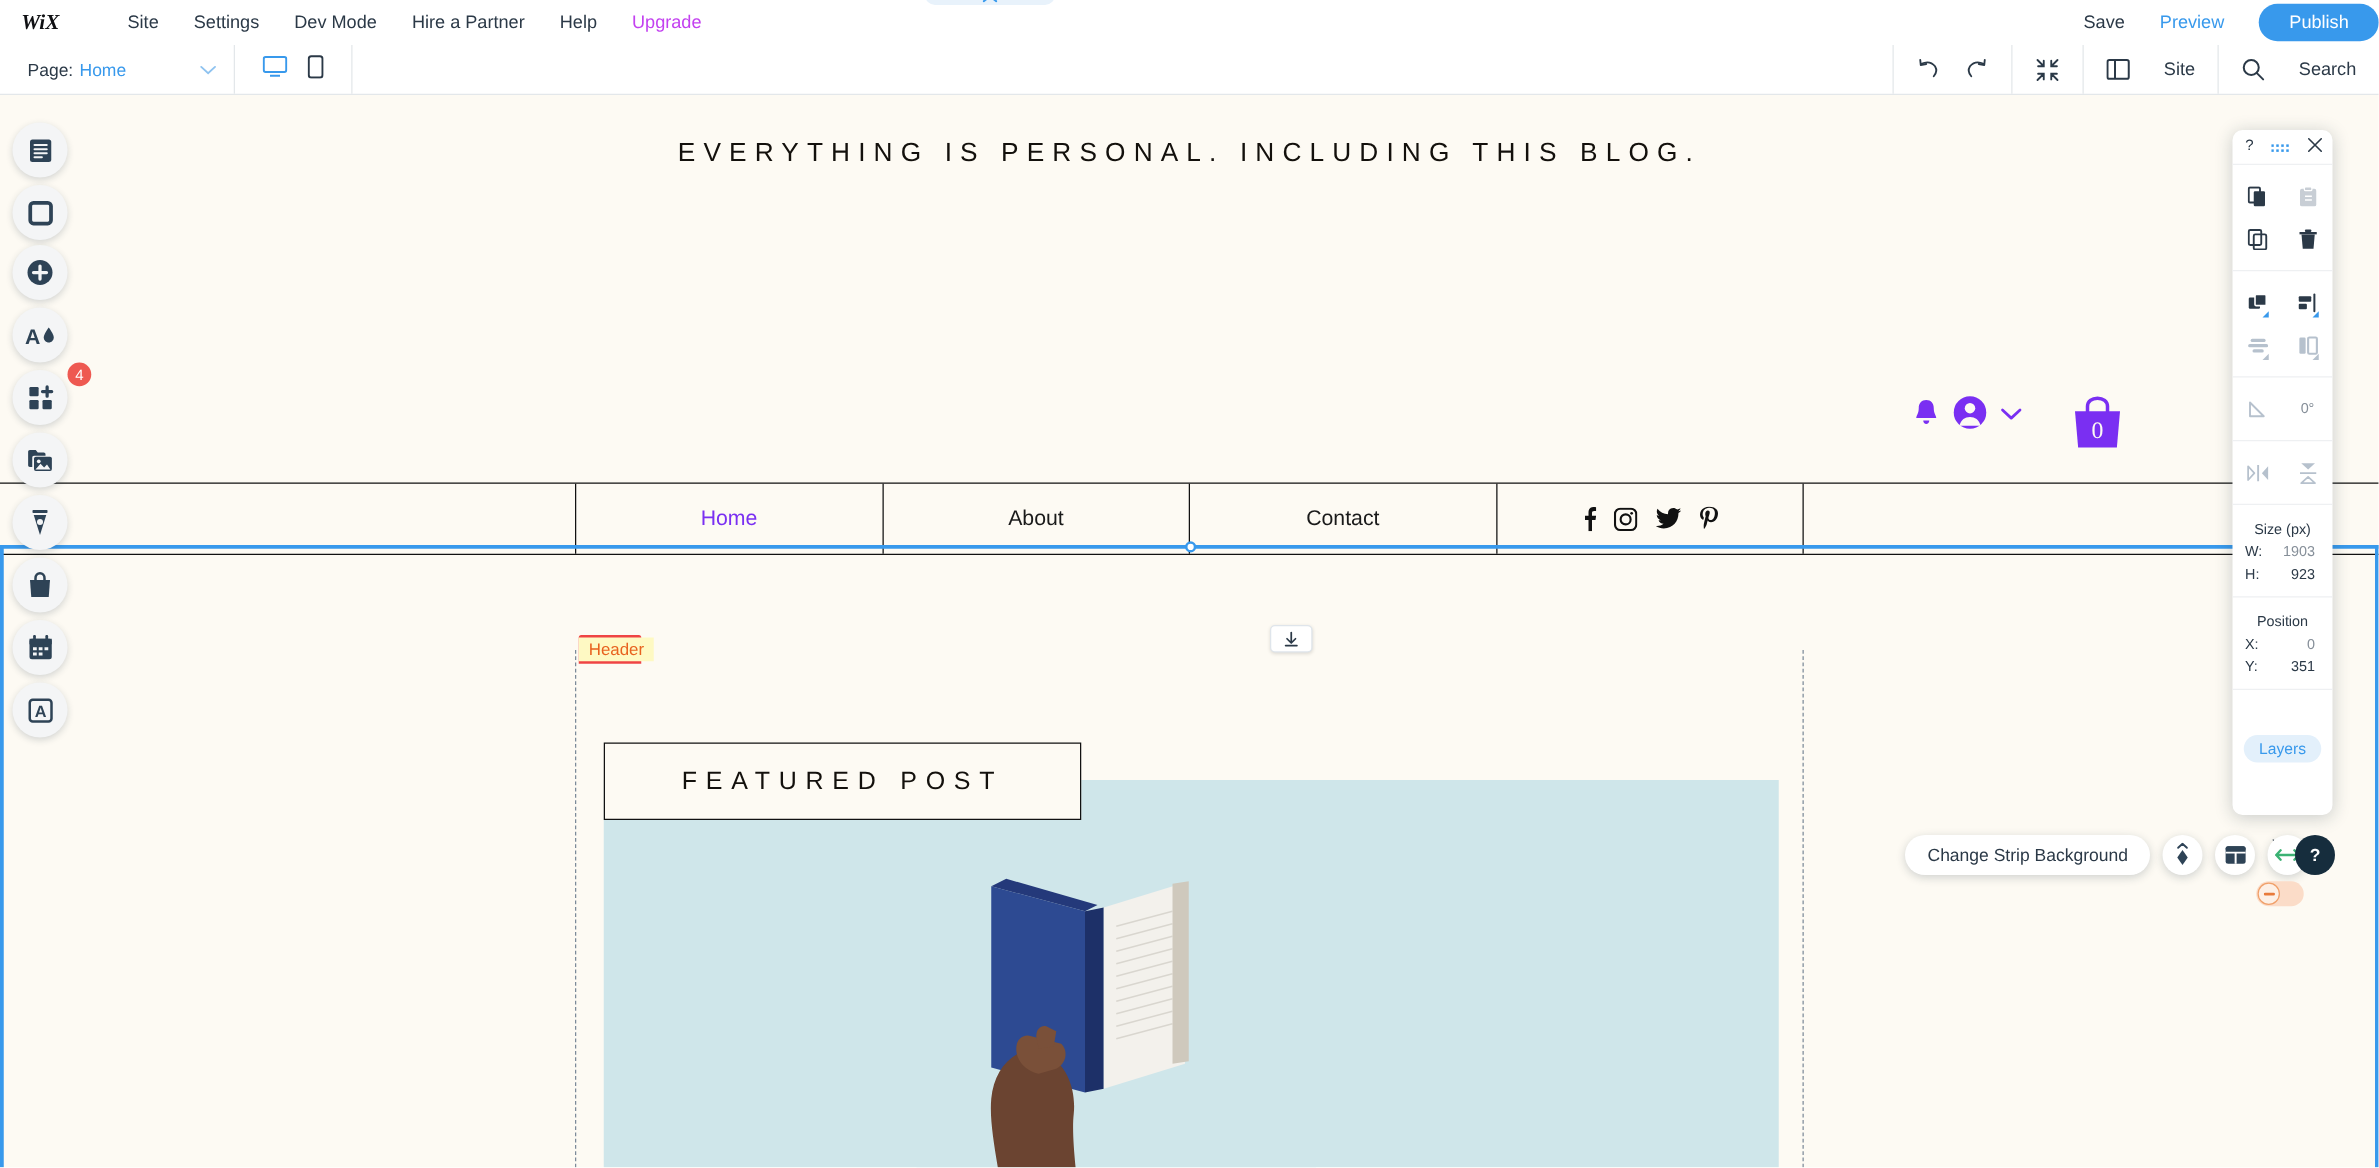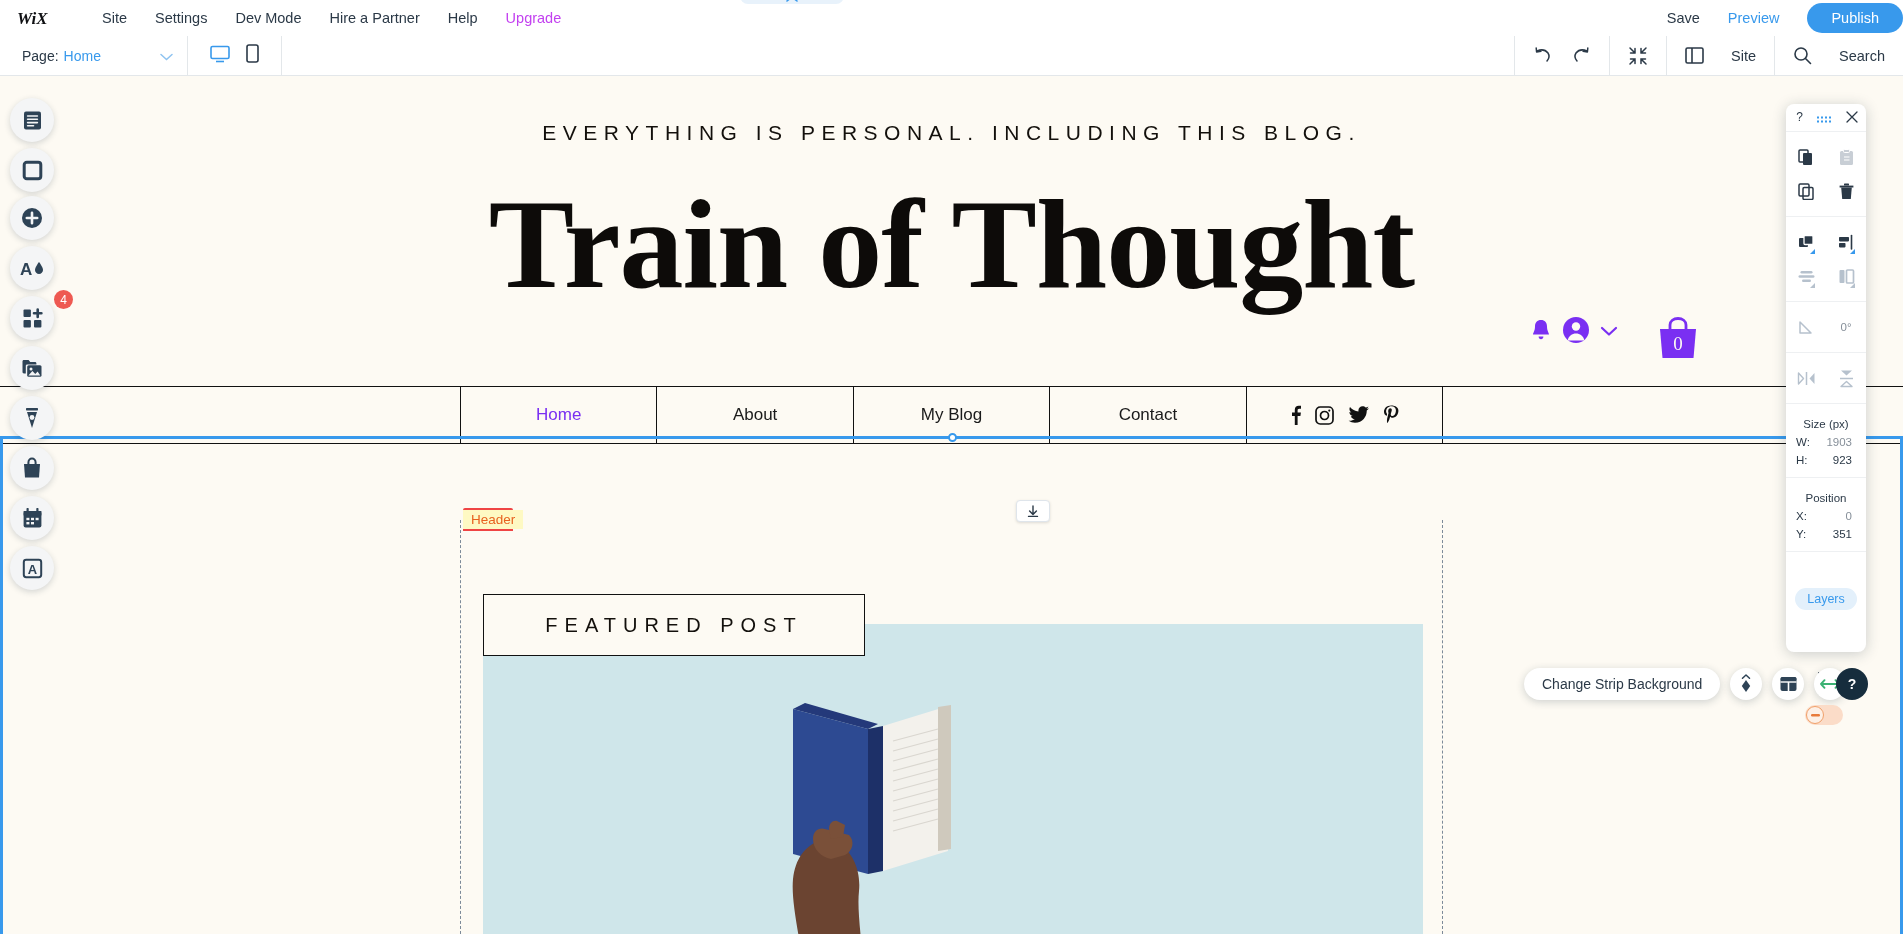--- a/index.html
+++ b/index.html
@@ -76,21 +76,21 @@
   .t2label { font-size: 14.5px; color: #2b3947; margin-left: 9px; }
   .t2btn { display: flex; align-items: center; }
 
   
   #canvas {
     position: absolute; left: 0; top: 76px; width: 1903px; height: 858px;
     background: #fdfaf3; overflow: hidden;
   }
   
   #hero-kicker {
-    position: absolute; left: 0; top: 45px; width: 1903px; text-align: center;
+    position: absolute; left: 0; top: 35px; width: 1903px; text-align: center;
     font-family: "Liberation Sans", sans-serif;
     font-size: 21px; letter-spacing: 6.5px; color: #13100c;
   }
   #hero-title {
     position: absolute; left: 0; top: 95px; width: 1903px; text-align: center;
     font-family: "Liberation Serif", serif;
     font-size: 128px; font-weight: 700; color: #0d0b09; line-height: 1.15;
     letter-spacing: -1px;
   }
   
@@ -373,21 +373,20 @@
         </svg>
       </span>
       <span class="t2label">Search</span>
     </div>
   </div>
 </div>
 
 <div id="canvas">
 
   <div id="hero-kicker">EVERYTHING IS PERSONAL. INCLUDING THIS BLOG.</div>
-  <div id="hero-title">Train of Thought</div>
 
   <div id="member-bar">
     <span>
       <svg width="22" height="24" viewBox="0 0 22 24">
         <path d="M11 2 C7.2 2 5 4.6 5 8.4 C5 13 3 14.6 3 16.4 L19 16.4 C19 14.6 17 13 17 8.4 C17 4.6 14.8 2 11 2 Z" fill="#7a2ff2"></path>
         <path d="M8.6 18.4 C8.6 20.1 9.7 21.2 11 21.2 C12.3 21.2 13.4 20.1 13.4 18.4 Z" fill="#7a2ff2"></path>
       </svg>
     </span>
     <span>
       <svg width="28" height="28" viewBox="0 0 28 28">
@@ -408,21 +407,20 @@
       <path d="M2 13 H38 L35.5 42 H4.5 Z" fill="#7a2ff2"></path>
       <path d="M12 14 V9 C12 5 15.5 2.5 20 2.5 C24.5 2.5 28 5 28 9 V14" fill="none" stroke="#7a2ff2" stroke-width="2.8"></path>
       <text x="20" y="34" text-anchor="middle" font-family="Liberation Serif, serif" font-size="19" fill="#fdfaf3">0</text>
     </svg>
   </div>
 
   <div id="nav-strip">
     <div id="nav-inner">
       <div class="nav-cell active">Home</div>
       <div class="nav-cell">About</div>
-      <div class="nav-cell">My Blog</div>
       <div class="nav-cell">Contact</div>
       <div class="nav-cell social">
         <svg width="12" height="20" viewBox="0 0 12 20">
           <path d="M8.6 20 V11 H11.4 L11.9 7.6 H8.6 V5.5 C8.6 4.5 8.9 3.8 10.4 3.8 H12 V0.8 C11.7 0.75 10.8 0.65 9.7 0.65 C7.4 0.65 5.8 2.1 5.8 4.8 V7.6 H3 V11 H5.8 V20 Z" fill="#111"></path>
         </svg>
         <svg width="19" height="19" viewBox="0 0 19 19">
           <rect x="1" y="1" width="17" height="17" rx="4.2" fill="none" stroke="#111" stroke-width="1.7"></rect>
           <circle cx="9.5" cy="9.5" r="4" fill="none" stroke="#111" stroke-width="1.7"></circle>
           <circle cx="14.3" cy="4.6" r="1.1" fill="#111"></circle>
         </svg>

